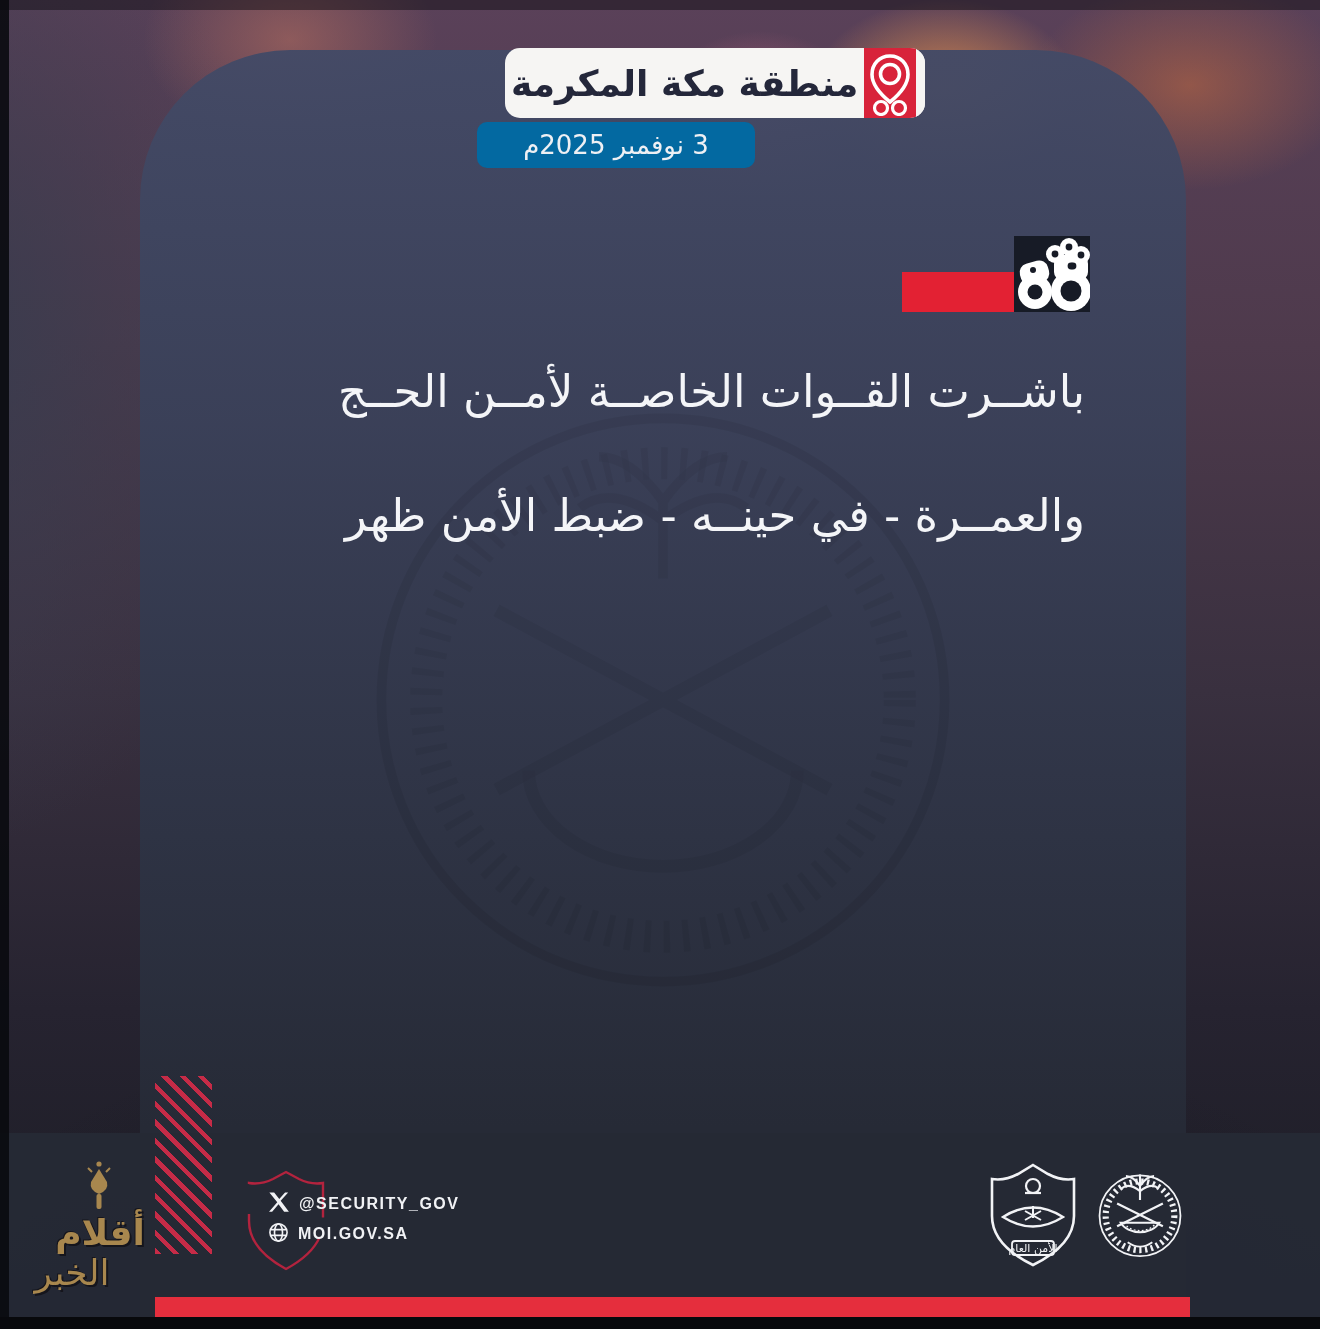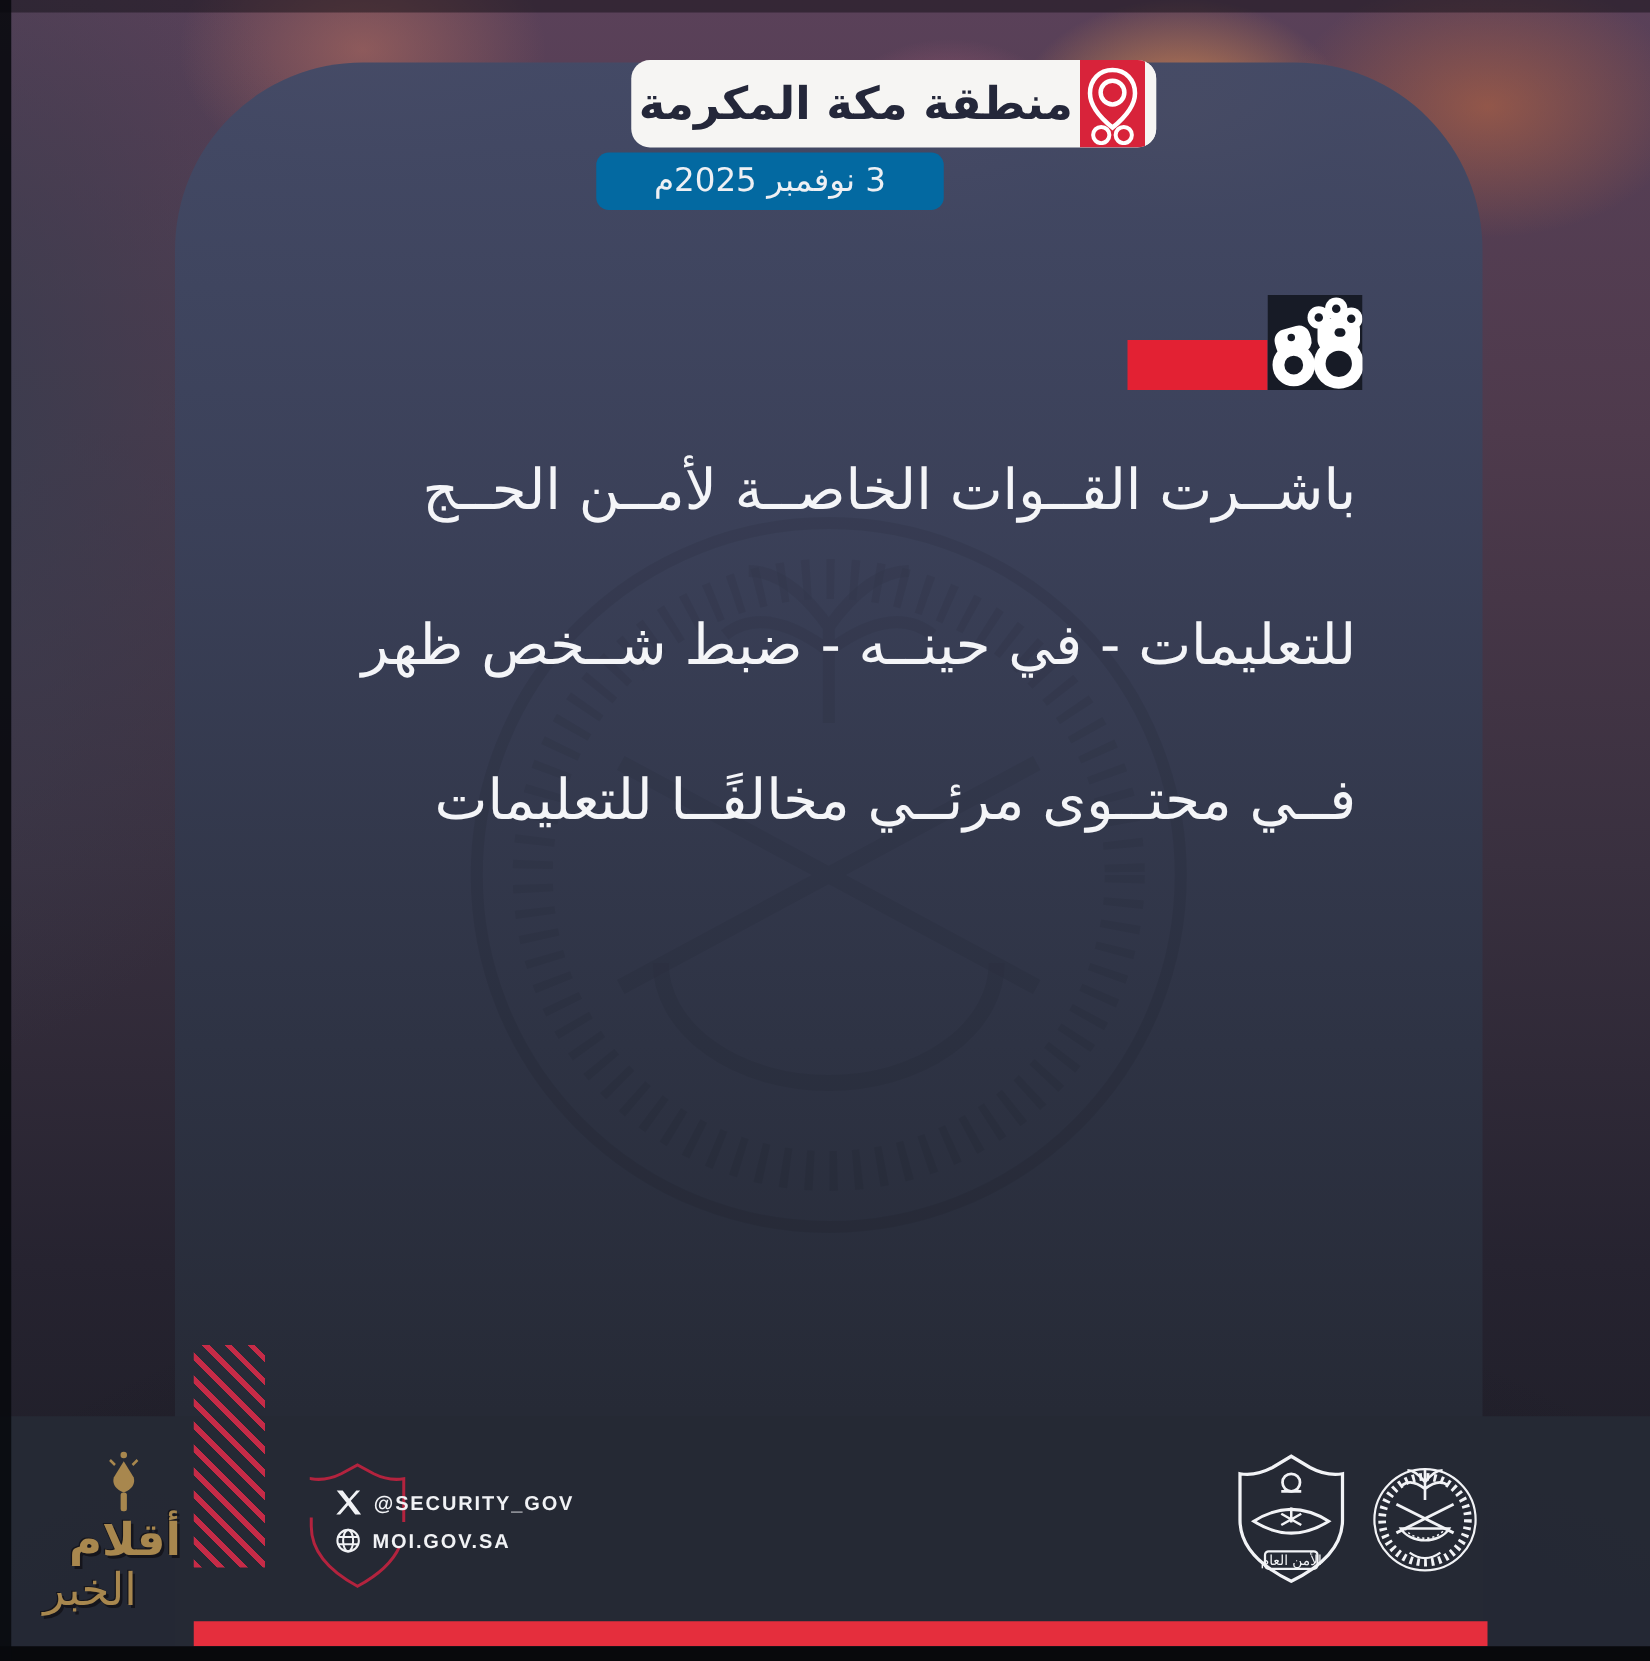--- a/index.html
+++ b/index.html
@@ -135,22 +135,21 @@
       <circle cx="19" cy="34" r="3"></circle>
         <circle cx="21" cy="56" r="7.5"></circle>
       <circle cx="57" cy="30" r="3.4"></circle>
         <circle cx="57" cy="55" r="10.5"></circle>
     </g>
   </svg>
 </div>
 
 <div class="main-text">
   <div class="line">باشــرت القــوات الخاصــة لأمــن الحــج</div>
-  <div class="line">للتعليمات - في حينــه - ضبط شــخص ظهر</div>
-  <div class="line">فــي محتــوى مرئــي مخالفًــا للتعليمات</div>
+  <div class="line">والعمــرة - في حينــه - ضبط الأمن ظهر</div>
 </div>
 
 <div class="stripes"></div>
 
 <div class="social">
   <svg class="social-shield" width="96" height="106" viewBox="0 0 96 106" fill="none">
     <path d="M48 4 L61 11 Q73 17 85 15 V53 Q85 81 48 101 Q11 81 11 53 V15 Q23 17 35 11 Z" stroke="#b3233e" stroke-width="2.4" stroke-dasharray="74 20 118 30 84 999"></path>
   </svg>
   <div class="social-rows">
     <div class="social-row">

